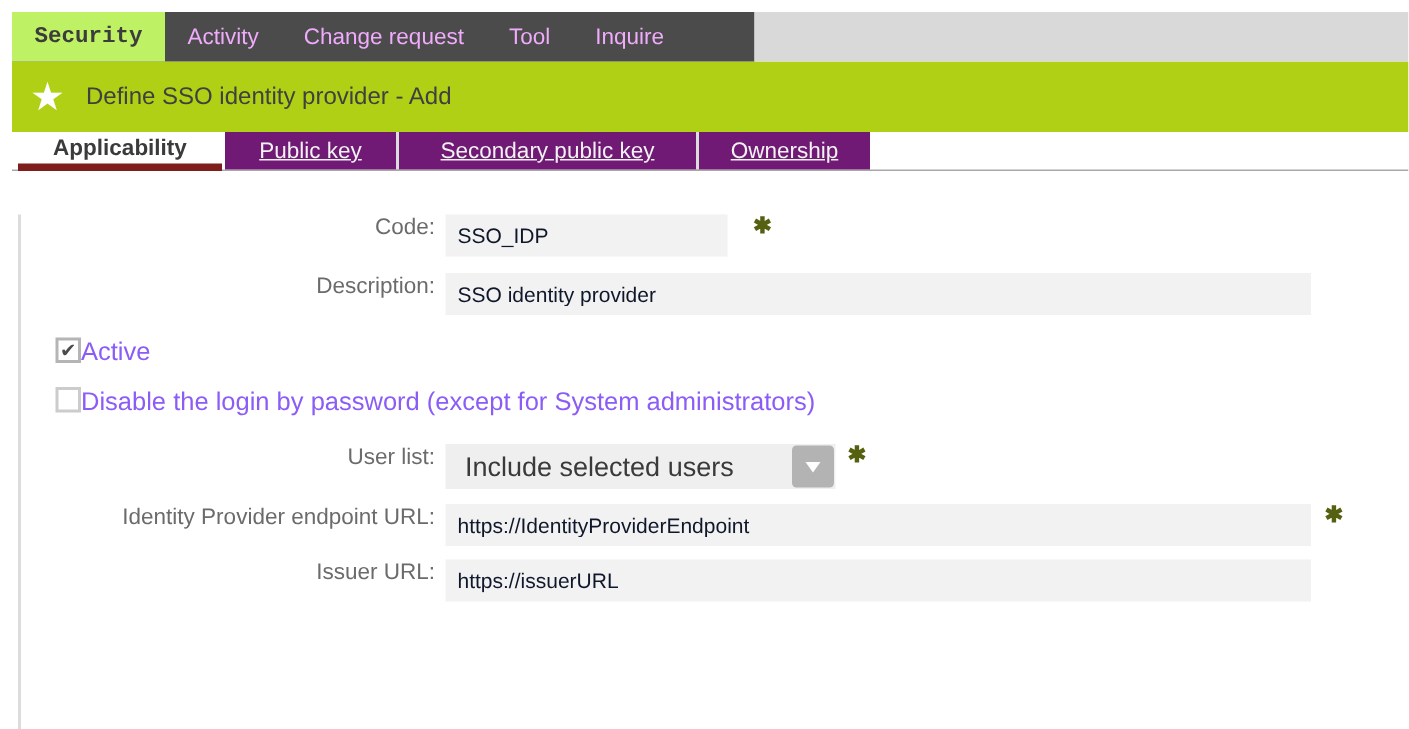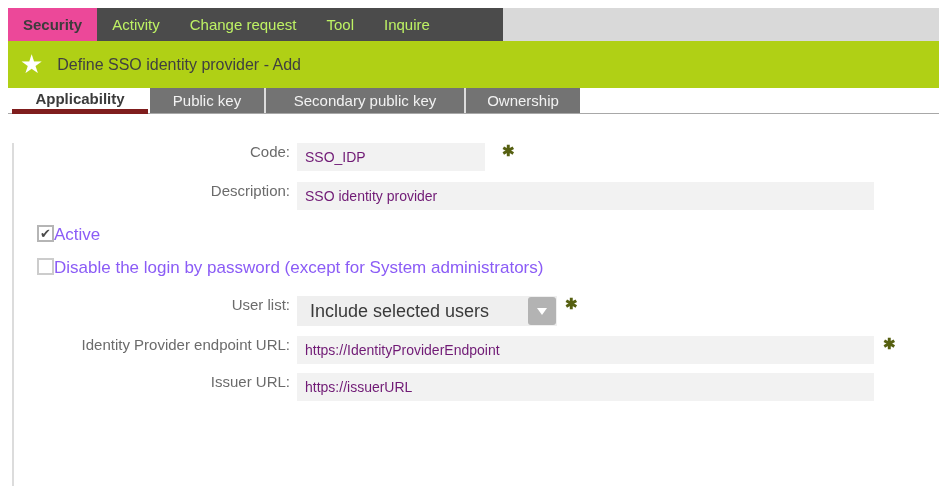--- a/index.html
+++ b/index.html
@@ -2,46 +2,46 @@
 <html><head>
 <meta charset="utf-8">
 <style>
   * { box-sizing: border-box; margin: 0; padding: 0; }
   html, body { width: 939px; height: 486px; background: #ffffff; overflow: hidden; }
   body { font-family: "Liberation Sans", sans-serif; }
 
   
   .topbar { margin: 8px 0 0 8px; height: 33px; display: flex; }
   .topbar-tabs { display: flex; background: #4b4b4b; width: 495px; }
-  .nav-tab { padding: 0 15px; line-height: 33px; font-size: 15px; color: #bef264; cursor: default; white-space: nowrap; }
-  .nav-tab.active { background: #ec4899; color: #3c3c3c; font-weight: bold; }
+  .nav-tab { padding: 0 15px; line-height: 33px; font-size: 15px; color: #f0abfc; cursor: default; white-space: nowrap; }
+  .nav-tab.active { background: #bef264; color: #3c3c3c; font-weight: bold; font-family: Liberation Mono, monospace; }
   .topbar-fill { flex: 1; background: #d9d9d9; }
 
   
   .page-header { margin-left: 8px; height: 47px; background: #b0d015; display: flex; align-items: center; }
   .star { color: #ffffff; font-size: 26px; margin: 0 14px 0 12px; line-height: 1; position: relative; top: -1px; }
   .page-title { font-size: 16px; color: #404040; }
 
   
   .subtabs { margin-left: 8px; height: 26px; display: flex; align-items: stretch; border-bottom: 1px solid #a8a8a8; position: relative; }
   .subtab { font-size: 15px; display: flex; align-items: center; justify-content: center; white-space: nowrap; }
   .subtab.active { width: 136px; margin-left: 4px; background: #ffffff; color: #3b3b3b; font-weight: bold; margin-bottom: -1px; border-bottom: 5px solid #7f1d1d; }
-  .subtab.dark { background: #737373; color: #f2f2f2; }
+  .subtab.dark { background: #701a75; color: #f2f2f2; text-decoration: underline; }
   .subtab.dark + .subtab.dark { border-left: 2px solid #dcdcdc; }
   .subtab.w1 { width: 114px; margin-left: 2px; }
   .subtab.w2 { width: 200px; }
   .subtab.w3 { width: 116px; }
 
   
   .content { margin-left: 8px; position: relative; height: 345px; background: #ffffff; }
   .left-rail { position: absolute; left: 4px; top: 0; bottom: -2px; width: 2px; background: #dcdcdc; }
 
   .row { display: flex; }
   .flabel { width: 289px; text-align: right; padding-right: 7px; font-size: 15px; color: #6b6b6b; flex: 0 0 auto; }
-  input.tfield { border: none; outline: none; background: #f2f2f2; height: 28px; font-size: 14px; color: #701a75; padding: 0 8px; font-family: "Liberation Sans", sans-serif; }
+  input.tfield { border: none; outline: none; background: #f2f2f2; height: 28px; font-size: 14px; color: #0f172a; padding: 0 8px; font-family: "Liberation Sans", sans-serif; }
   .w-sm { width: 188px; }
   .w-lg { width: 577px; }
 
   .req { color: #566011; font-size: 15px; font-weight: bold; line-height: 1; }
   .req-code { margin-left: 17px; }
   .req-sel { margin-left: 8px; }
   .req-url { margin-left: 9px; }
 
   .r1 { margin-top: 29px; height: 28px; }
   .r2 { margin-top: 11px; height: 28px; }

